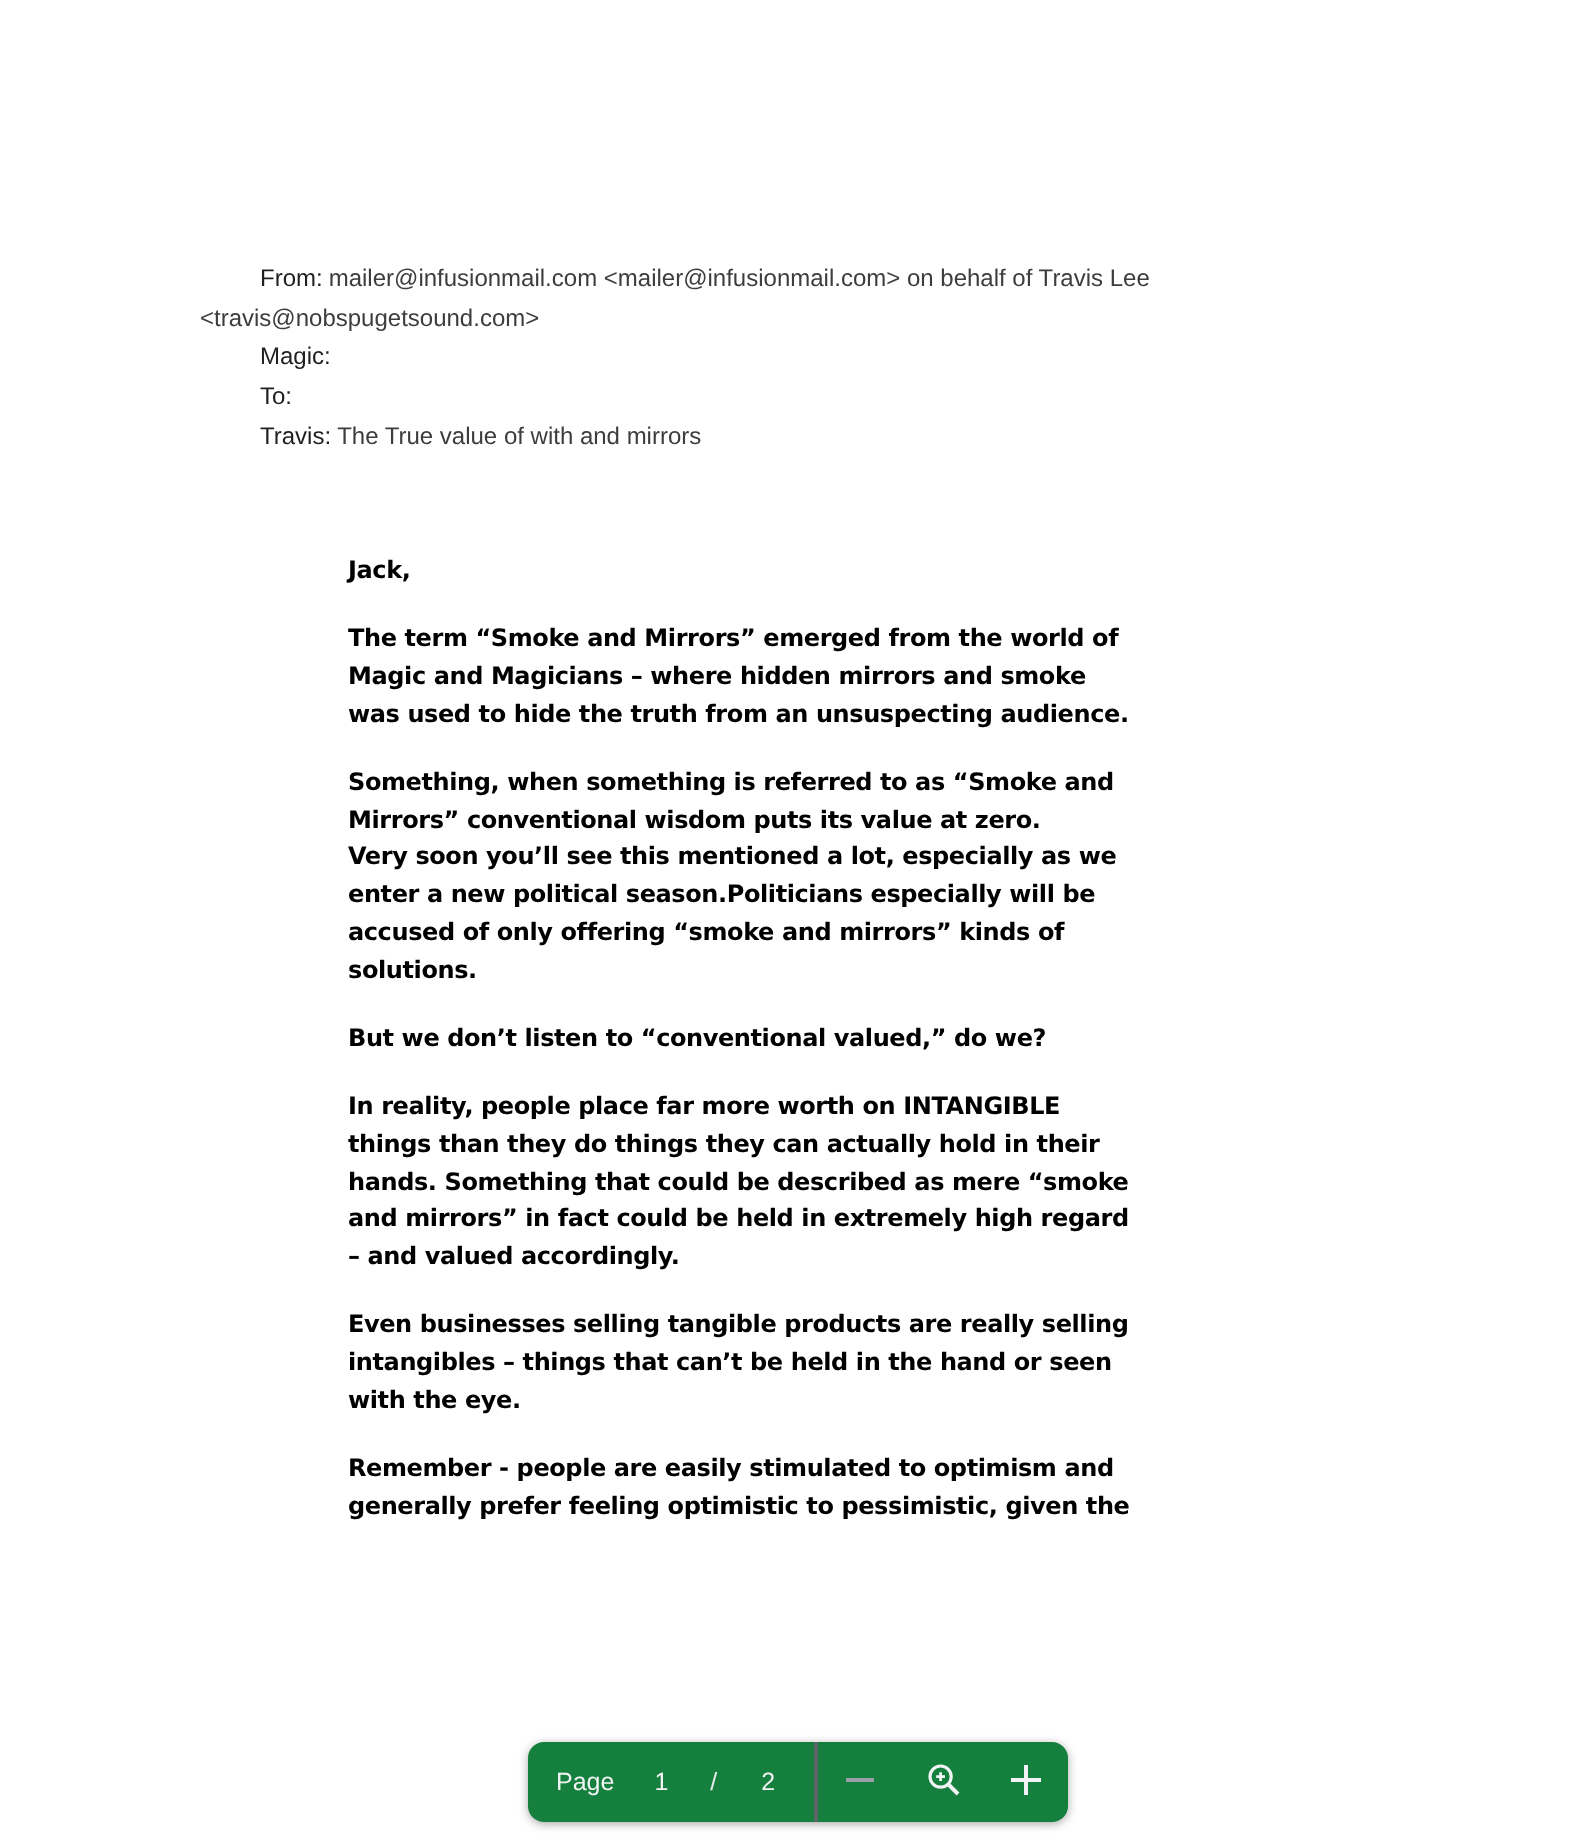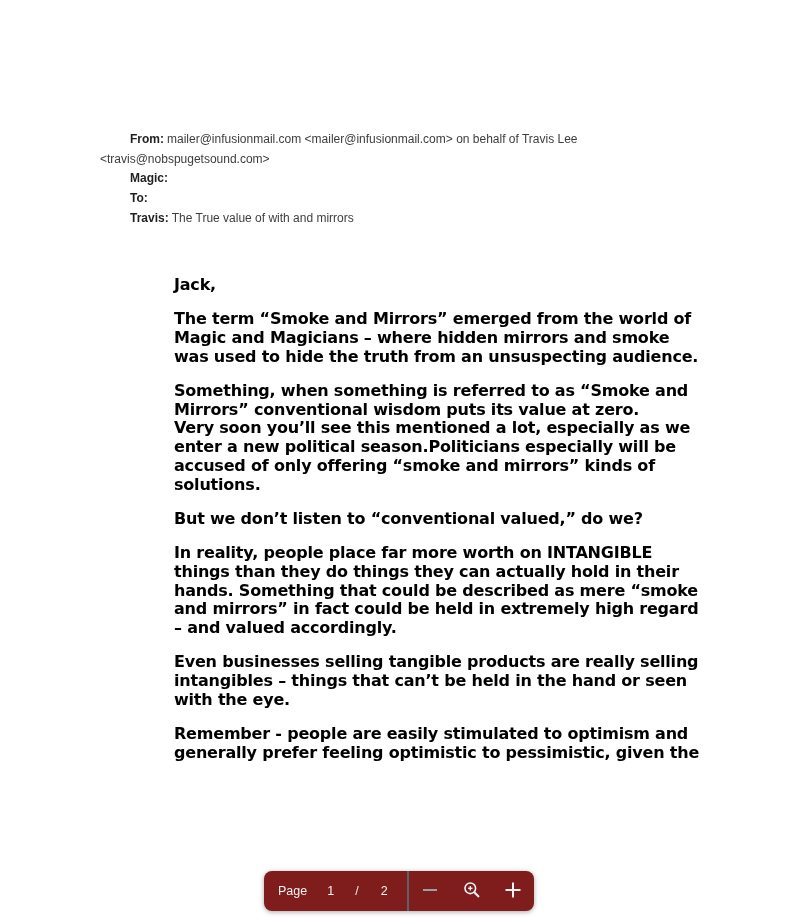--- a/index.html
+++ b/index.html
@@ -15,51 +15,51 @@
   .email-header {
     position: absolute;
     left: 100px; top: 130px;
     width: 565px;
     font-size: 12px;
     line-height: 19.7px;
     color: #3d3d3d;
   }
   .hrow { min-height: 19.7px; }
   .hlabel {
-    font-weight: bold;
+    font-weight: normal;
     color: #1f1f1f;
     margin-right: 3px;
     padding-left: 30px;
   }
   .hvalue { white-space: pre-line; }
 
   
   .email-body {
     position: absolute;
     left: 174px; top: 276px;
     width: 600px;
   }
   .email-body p {
     margin: 0 0 15.6px 0;
     font-family: "DejaVu Sans", sans-serif;
     font-weight: bold;
-    font-size: 16px;
+    font-size: 12px;
     line-height: 18.7px;
     letter-spacing: -0.2px;
     color: #000000;
     white-space: pre;
   }
 
   
   .toolbar {
     position: absolute;
     left: 50%; transform: translateX(-50%);
     top: 871px;
     width: 270px; height: 40px;
-    background: #7f1d1d;
+    background: #15803d;
     border-radius: 8px;
     display: flex;
     align-items: stretch;
     box-shadow: 0 1px 5px rgba(0,0,0,0.35);
     justify-content: flex-end;
   }
   .page-nav {
     width: 143px;
     display: flex;
     align-items: center;

